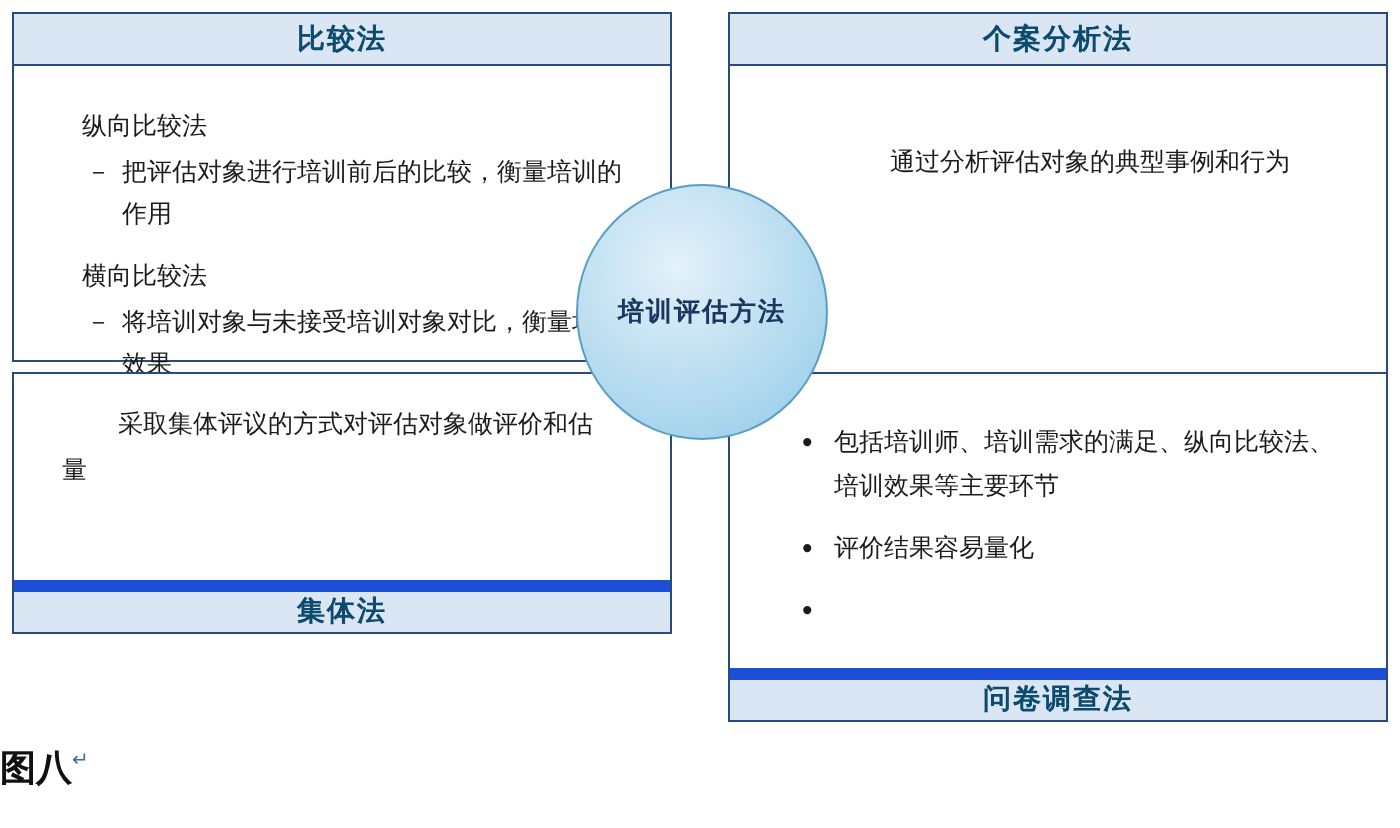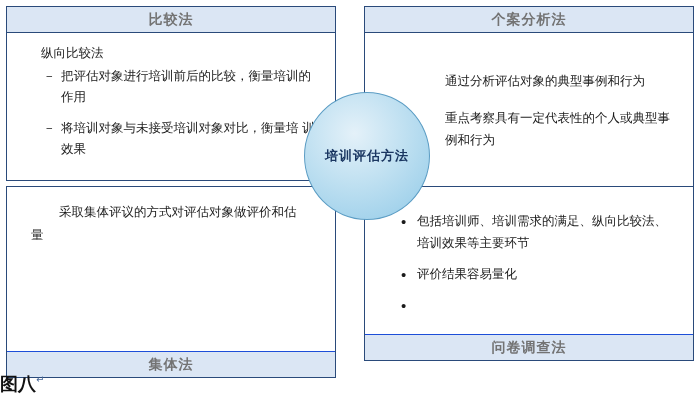--- a/index.html
+++ b/index.html
@@ -21,64 +21,64 @@
 
   
   .quad {
     position: absolute;
     box-sizing: border-box;
     border: 1px solid #2a4a7a;
     background: #ffffff;
   }
   .quad-tl { left: 6px;   top: 6px;   width: 330px; height: 175px; }
   .quad-tr { left: 364px; top: 6px;   width: 330px; height: 210px; }
-  .quad-bl { left: 6px;   top: 186px; width: 330px; height: 192px; }
+  .quad-bl { left: 6px;   top: 186px; width: 330px; height: 131px; }
   .quad-br { left: 364px; top: 186px; width: 330px; height: 175px; }
 
   
   .hdr {
     position: absolute;
     left: 0;
     width: 100%;
     height: 26px;
     box-sizing: border-box;
     border-bottom: 1px solid #2a4a7a;
     background: #dbe6f4;
     display: flex;
     align-items: center;
     justify-content: center;
     font-size: 14px;
     font-weight: bold;
-    color: #737373;
+    color: #0c4a6e;
     letter-spacing: 1px;
   }
   .hdr-top { top: 0; }
   .hdr-bottom {
     top: auto;
     bottom: 0;
     border-bottom: none;
-    border-top: 1px solid #1d4ed8;
+    border-top: 6px solid #1d4ed8;
     text-align: center;
   }
 
   
   .body {
     position: absolute;
     left: 0;
     width: 100%;
     box-sizing: border-box;
     padding: 8px 14px;
     font-size: 12.5px;
     color: #1b1b1b;
     line-height: 1.65;
   }
   .body-under-hdr { top: 26px; height: 148px; }
   .body-over-hdr  { top: 0;    height: 148px; }
 
-  .tl-body { padding-left: 34px; padding-top: 10px; }
+  .tl-body { padding-left: 34px; padding-top: 20px; }
   .tl-term { margin: 0 0 2px 0; }
   .tl-dash {
     margin: 0 0 10px 0;
     padding-left: 20px;
     position: relative;
     line-height: 1.7;
   }
   .tl-dash .dash {
     position: absolute;
     left: 2px;
@@ -108,21 +108,21 @@
     position: absolute;
     left: 0;
     top: -1px;
     font-size: 15px;
     line-height: 1.6;
   }
 
   
   .center-ellipse {
     position: absolute;
-    left: 304px;
+    left: 288px;
     top: 92px;
     width: 124px;
     height: 126px;
     border-radius: 50%;
     background: radial-gradient(circle at 40% 32%, #e4f1f9 0%, #bfe0f1 45%, #a6d4ec 75%, #8cc5e3 100%);
     border: 1px solid #5c9dc4;
     display: flex;
     align-items: center;
     justify-content: center;
     text-align: left;
@@ -158,32 +158,32 @@
 <div id="diagram">
 
   <div class="quad quad-tl">
     <div class="hdr hdr-top">比较法</div>
     <div class="body body-under-hdr tl-body">
       <p class="tl-term">纵向比较法</p>
       <p class="tl-dash">
         <span class="dash">－</span>
         <span>把评估对象进行培训前后的比较，衡量培训的作用</span>
       </p>
+      <p class="tl-term">横向比较法</p>
       <p class="tl-dash">
         <span class="dash">－</span>
         <span>将培训对象与未接受培训对象对比，衡量培 训效果</span>
       </p>
     </div>
   </div>
 
   <div class="quad quad-tr">
     <div class="hdr hdr-top">个案分析法</div>
     <div class="body body-under-hdr tr-body">
       <p class="tr-p">通过分析评估对象的典型事例和行为</p>
-      <p class="tr-p">重点考察具有一定代表性的个人或典型事例和行为</p>
     </div>
   </div>
 
   <div class="quad quad-bl">
     <div class="body body-over-hdr bl-body">
       <p class="bl-p bl-p-first">采取集体评议的方式对评估对象做评价和估量</p>
     </div>
     <div class="hdr hdr-bottom">集体法</div>
   </div>
 

